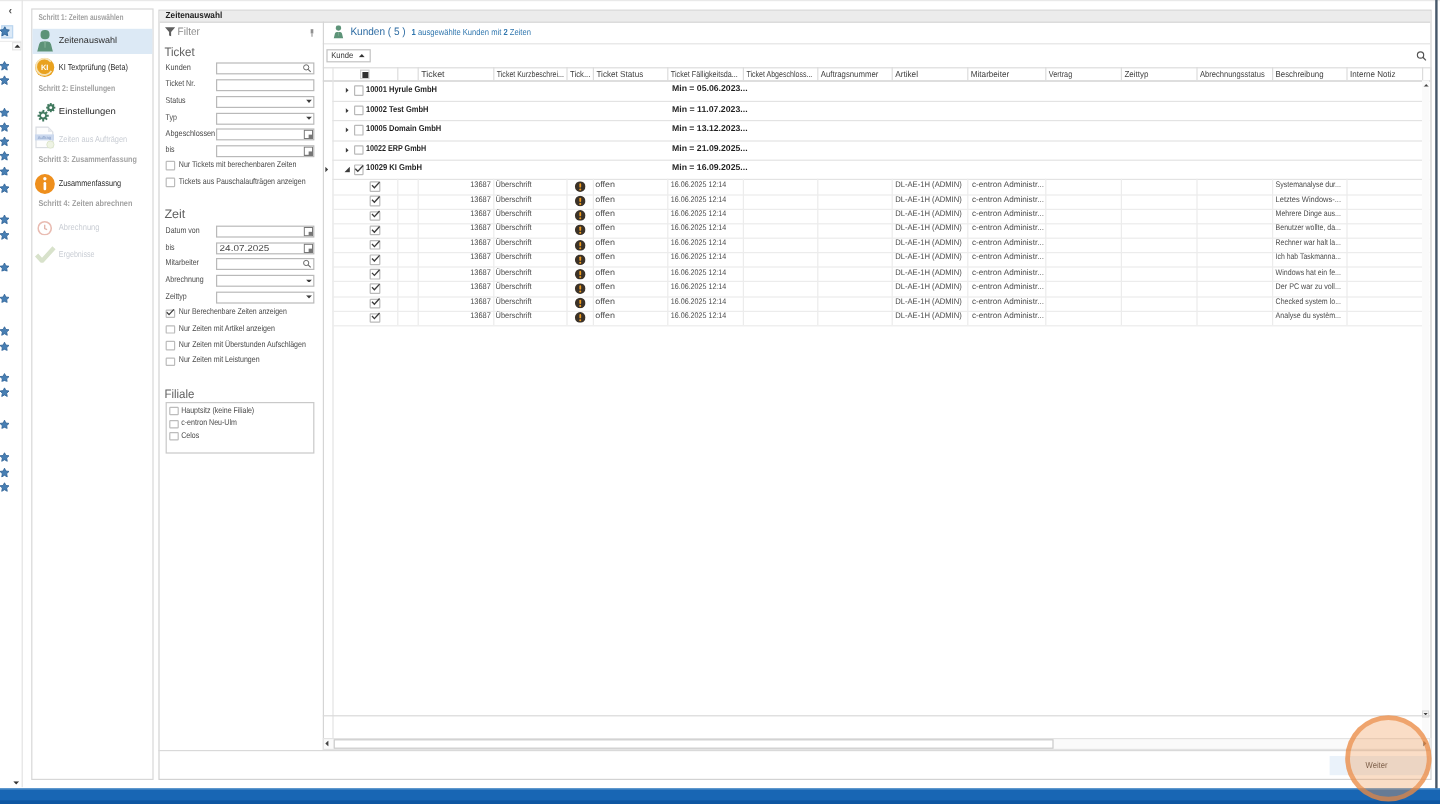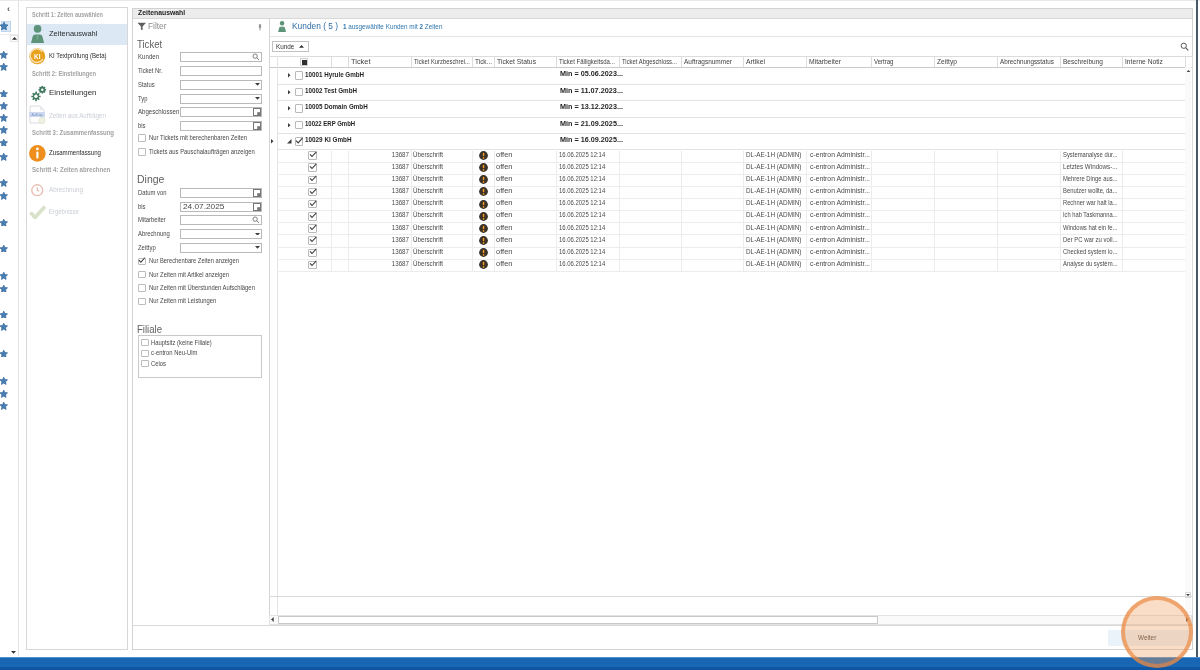--- a/index.html
+++ b/index.html
@@ -184,21 +184,21 @@
 <div class="t" style="left:138px;top:122.2px;font-size:7.0px;color:#484848;font-weight:normal;transform:scaleX(0.840);">bis</div>
 <div class="inp" style="left:180px;top:121.1px;width:82px;height:10px;"></div>
 <svg class="a" style="left:253.2px;top:122.1px" width="8" height="8" viewBox="0 0 8 8">
       <rect x="0.5" y="0.5" width="7" height="7" fill="none" stroke="#777" stroke-width="1"></rect>
       <rect x="4.2" y="4.2" width="3" height="3" fill="#777"></rect>
     </svg>
 <div class="cb" style="left:138px;top:134.2px;"></div>
 <div class="t" style="left:148.5px;top:134.0px;font-size:7.0px;color:#484848;font-weight:normal;transform:scaleX(0.840);">Nur Tickets mit berechenbaren Zeiten</div>
 <div class="cb" style="left:138px;top:148.2px;"></div>
 <div class="t" style="left:148.5px;top:148.0px;font-size:7.0px;color:#484848;font-weight:normal;transform:scaleX(0.840);">Tickets aus Pauschalaufträgen anzeigen</div>
-<div class="t" style="left:137px;top:175.3px;font-size:10.2px;color:#606060;font-weight:normal;transform:scaleX(1.029);">Dinge</div>
+<div class="t" style="left:137px;top:175.3px;font-size:10.2px;color:#606060;font-weight:normal;transform:scaleX(1.029);">Zeit</div>
 <div class="t" style="left:138px;top:189.1px;font-size:7.0px;color:#484848;font-weight:normal;transform:scaleX(0.840);">Datum von</div>
 <div class="inp" style="left:180px;top:188px;width:82px;height:10px;"></div>
 <svg class="a" style="left:253.2px;top:189px" width="8" height="8" viewBox="0 0 8 8">
       <rect x="0.5" y="0.5" width="7" height="7" fill="none" stroke="#777" stroke-width="1"></rect>
       <rect x="4.2" y="4.2" width="3" height="3" fill="#777"></rect>
     </svg>
 <div class="t" style="left:138px;top:202.7px;font-size:7.0px;color:#484848;font-weight:normal;transform:scaleX(0.840);">bis</div>
 <div class="inp" style="left:180px;top:201.6px;width:82px;height:10px;"></div>
 <div class="t" style="left:183px;top:202.6px;font-size:7.2px;color:#484848;font-weight:normal;transform:scaleX(1.150);">24.07.2025</div>
 <svg class="a" style="left:253.2px;top:202.6px" width="8" height="8" viewBox="0 0 8 8">

